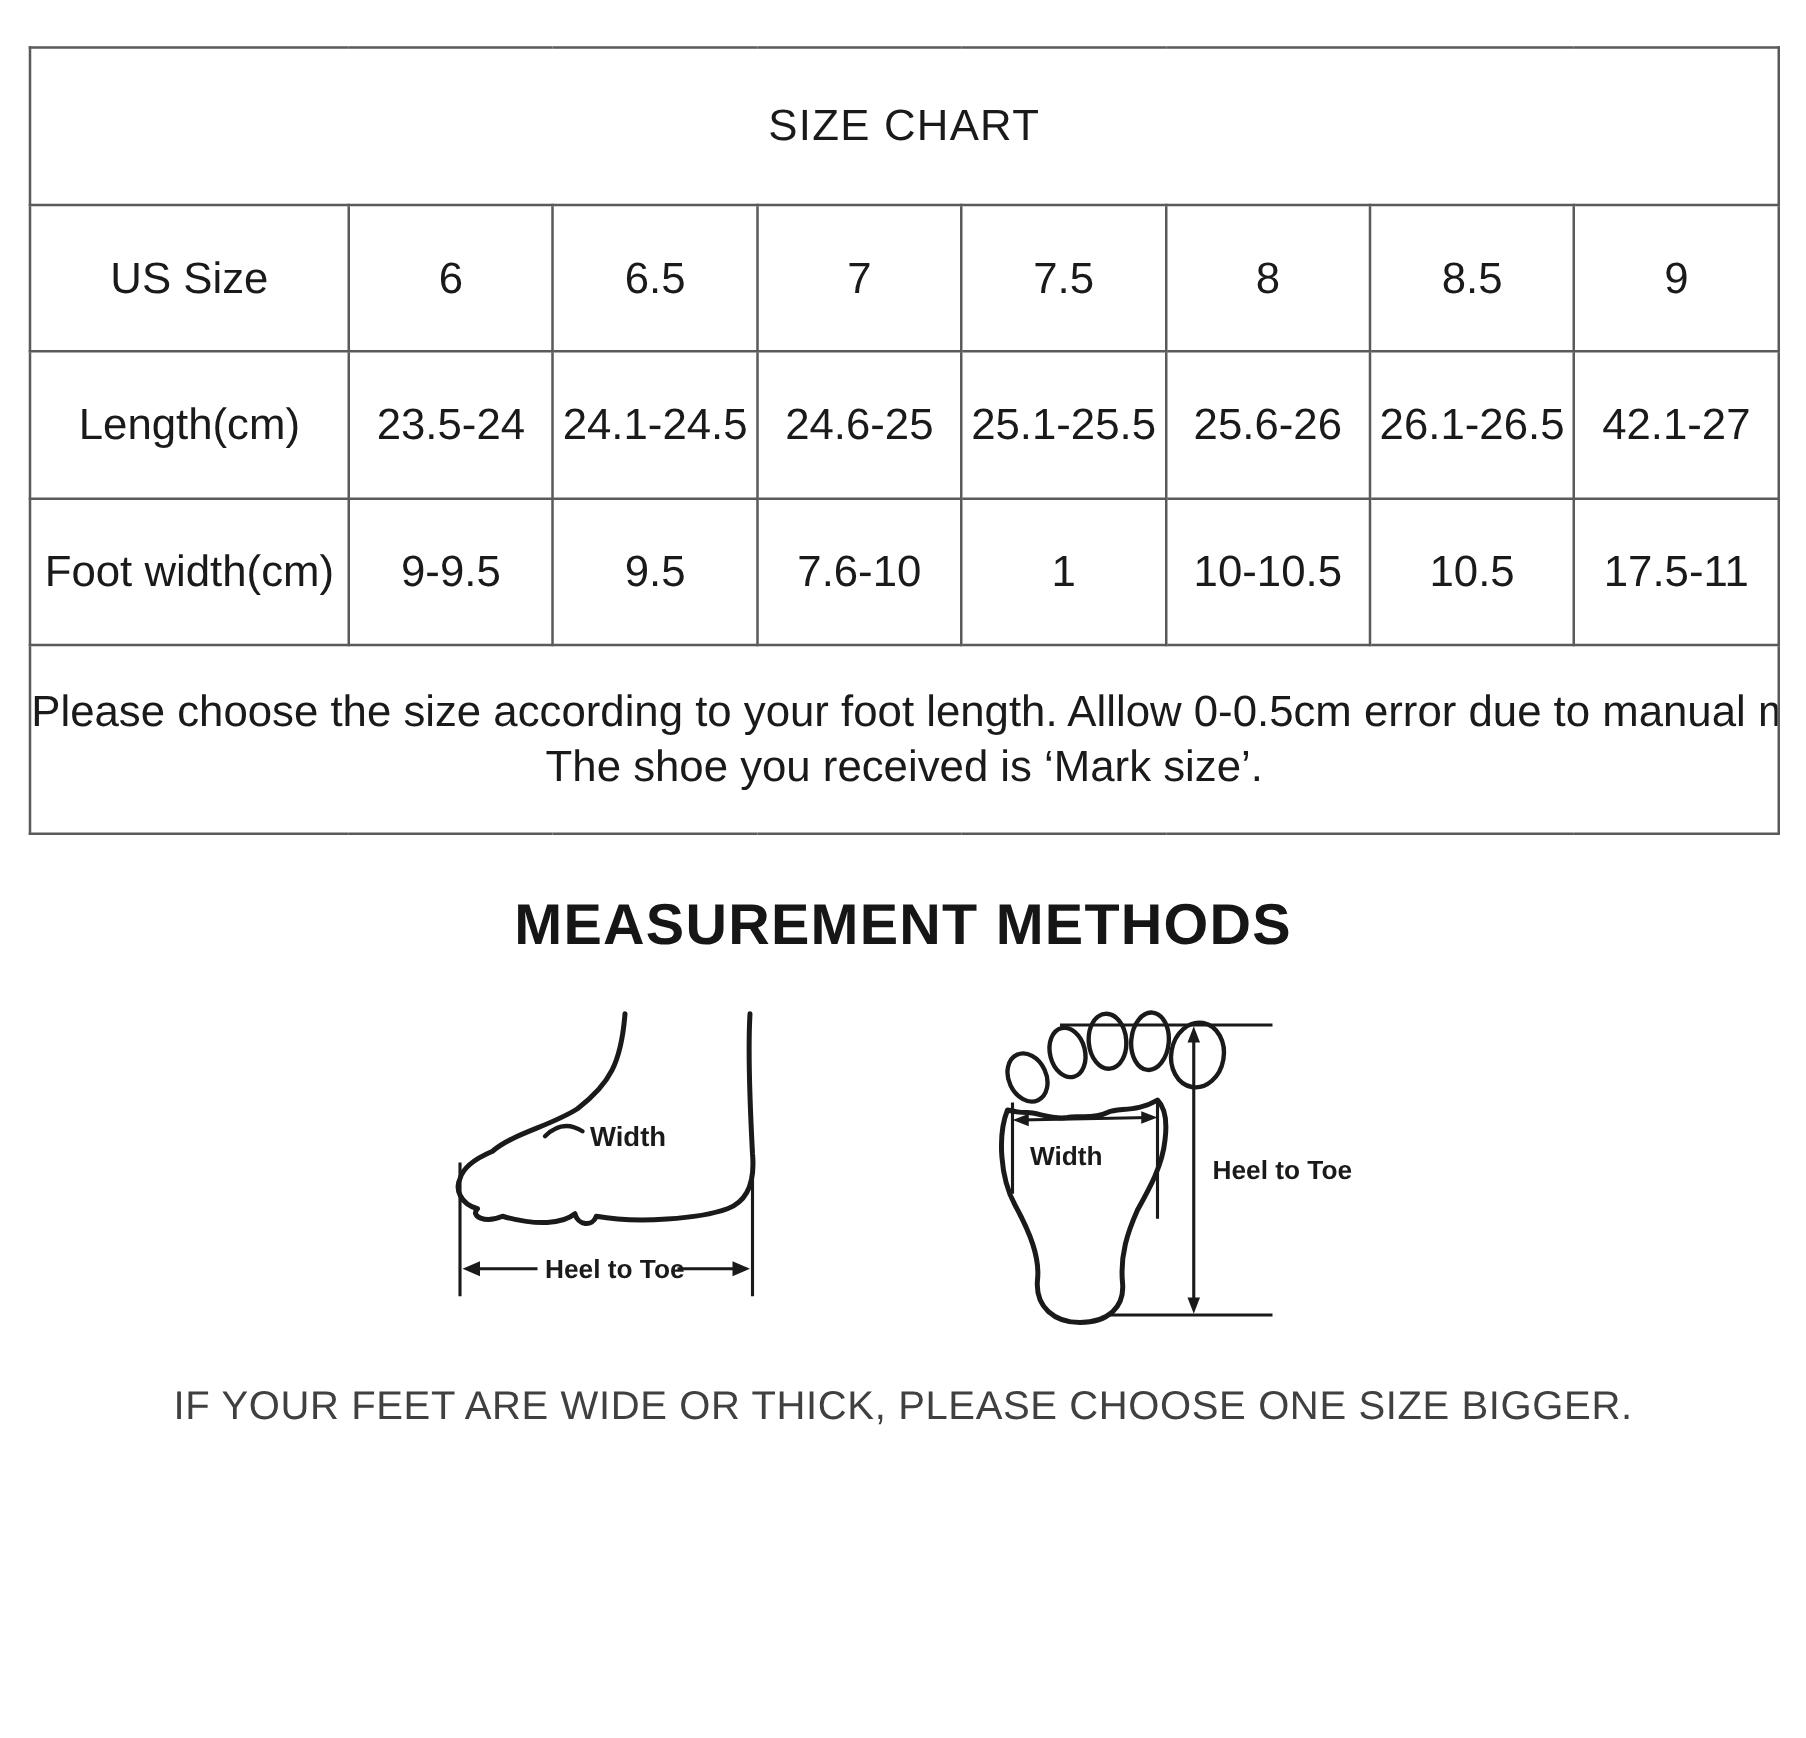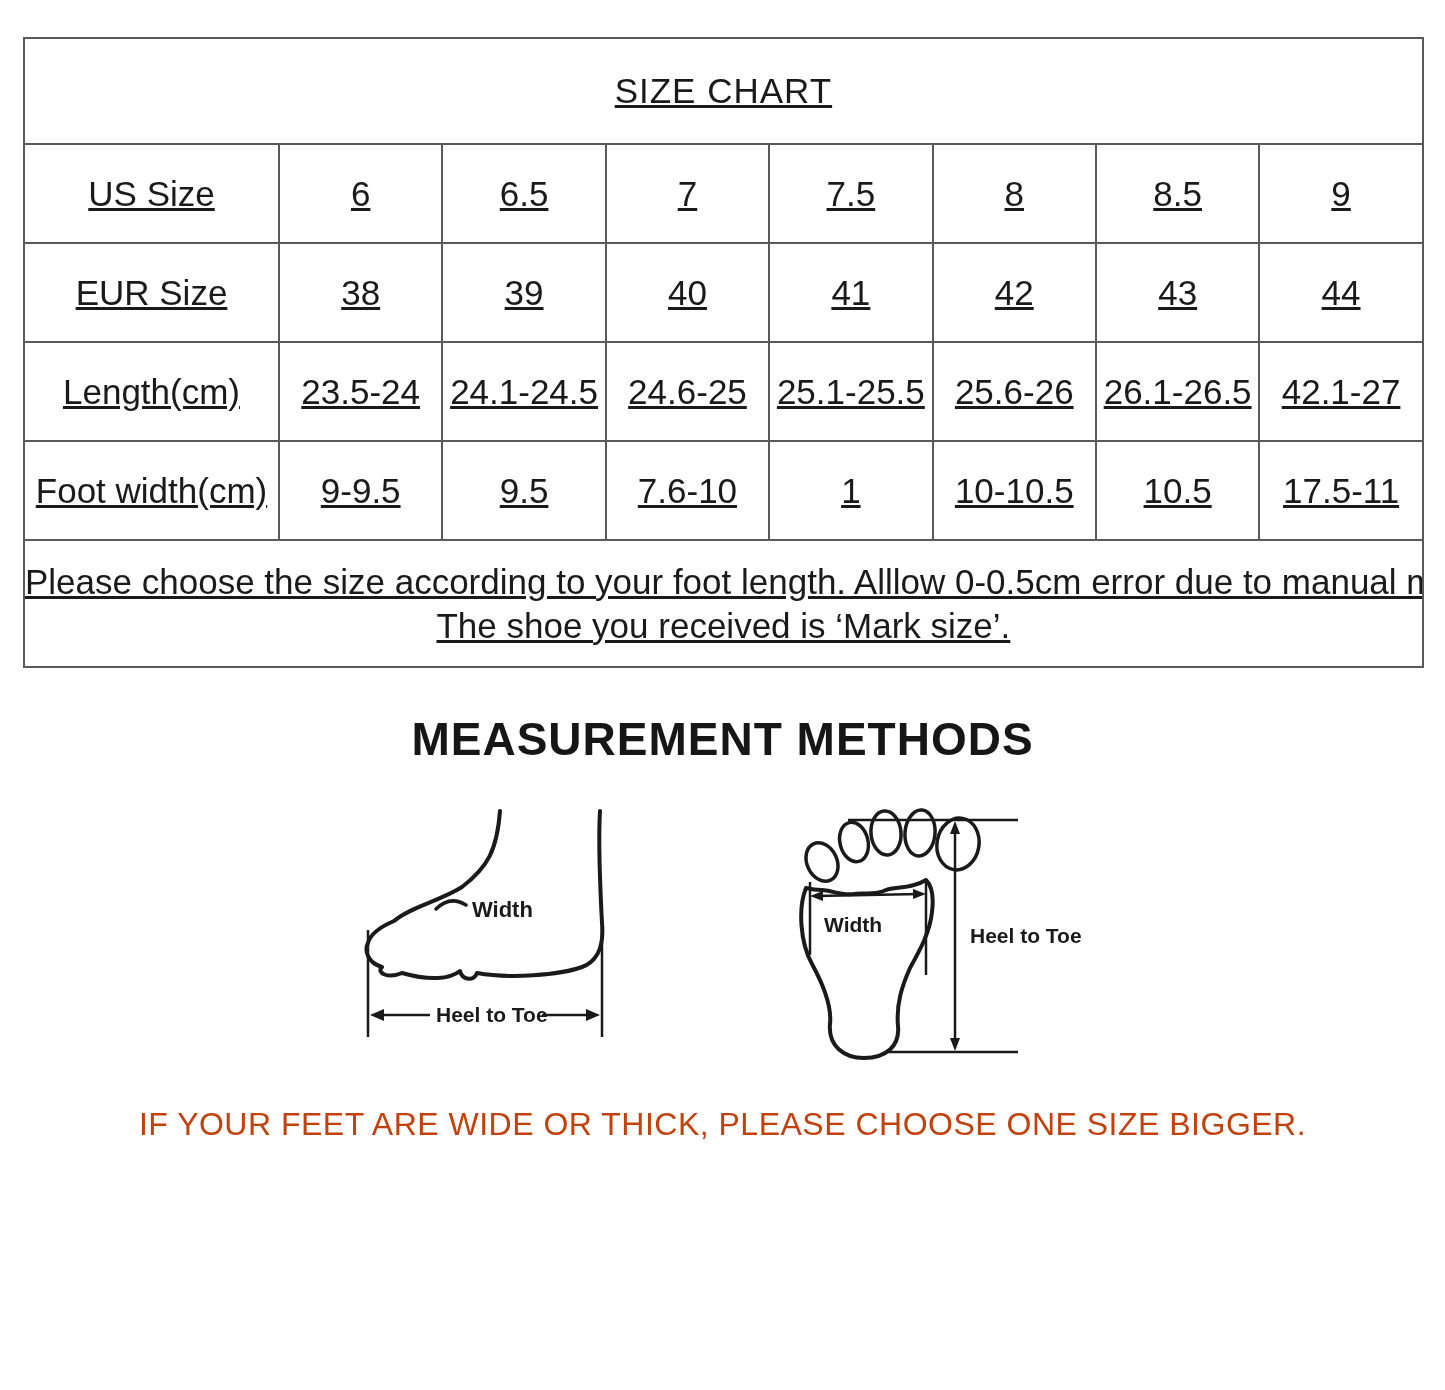--- a/index.html
+++ b/index.html
@@ -8,21 +8,21 @@
     width:1445px;height:1390px;
     background:#ffffff;
     font-family:"Liberation Sans", sans-serif;
     color:#1a1a1a;
     overflow:hidden;
   }
   
   table.size-table{
     position:absolute;left:23px;top:37px;
     width:1399px;height:631px;
-    border-collapse:collapse;table-layout:fixed;text-decoration:underline;
+    border-collapse:collapse;table-layout:fixed;
   }
   table.size-table td{
     border:2px solid #5a5a5a;
     text-align:center;vertical-align:middle;
     font-size:35px;
     padding:0;
     white-space:nowrap;
     overflow:hidden;
   }
   td.title-cell{height:104px;font-size:41px;letter-spacing:1px;}
@@ -34,21 +34,21 @@
   .measure-heading{
     position:absolute;left:0;top:712px;width:100%;
     margin:0;text-align:center;
     font-size:46px;font-weight:700;letter-spacing:1px;color:#161616;
   }
   svg.diagram{position:absolute;}
   svg.diagram text{font-family:"Liberation Sans",sans-serif;fill:#1a1a1a;font-weight:600;}
   .footer-line{
     position:absolute;left:0;width:100%;
     text-align:center;
-    font-size:32px;letter-spacing:0.5px;color:#c2410c;
+    font-size:32px;letter-spacing:0.5px;color:#404040;
   }
   .footer-line.l1{top:1106px;}
   .footer-line.l2{top:1172px;}
 </style>
 </head>
 <body>
 
 <div class="page">
 
   <table class="size-table">
@@ -68,30 +68,20 @@
     </tr>
     <tr class="data-row">
       <td>US Size</td>
       <td>6</td>
       <td>6.5</td>
       <td>7</td>
       <td>7.5</td>
       <td>8</td>
       <td>8.5</td>
       <td>9</td>
-    </tr>
-    <tr class="data-row">
-      <td>EUR Size</td>
-      <td>38</td>
-      <td>39</td>
-      <td>40</td>
-      <td>41</td>
-      <td>42</td>
-      <td>43</td>
-      <td>44</td>
     </tr>
     <tr class="data-row">
       <td>Length(cm)</td>
       <td>23.5-24</td>
       <td>24.1-24.5</td>
       <td>24.6-25</td>
       <td>25.1-25.5</td>
       <td>25.6-26</td>
       <td>26.1-26.5</td>
       <td>42.1-27</td>

